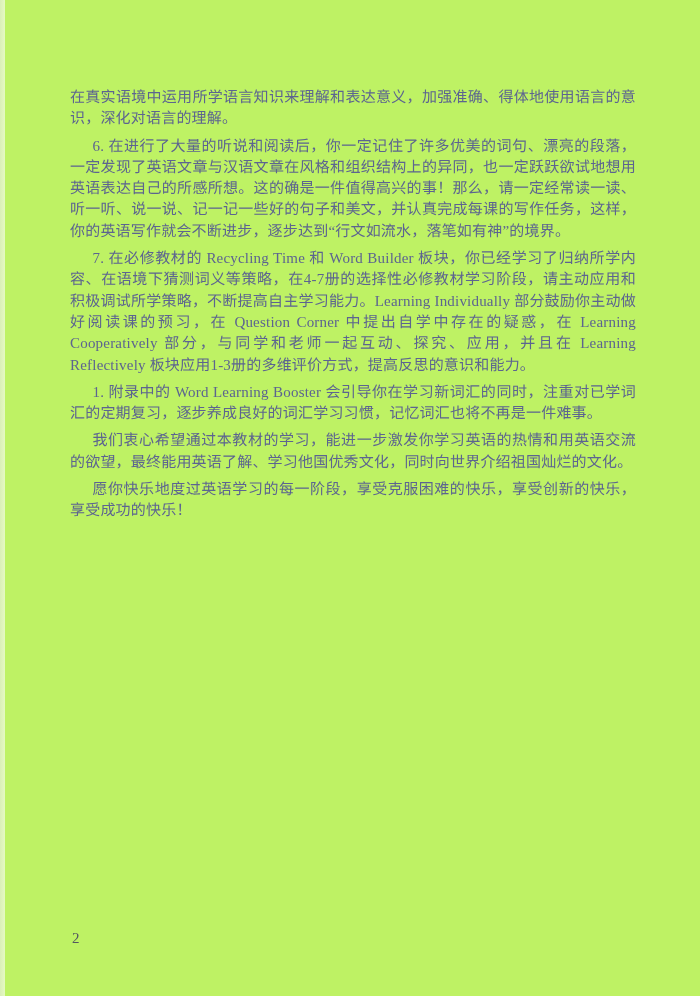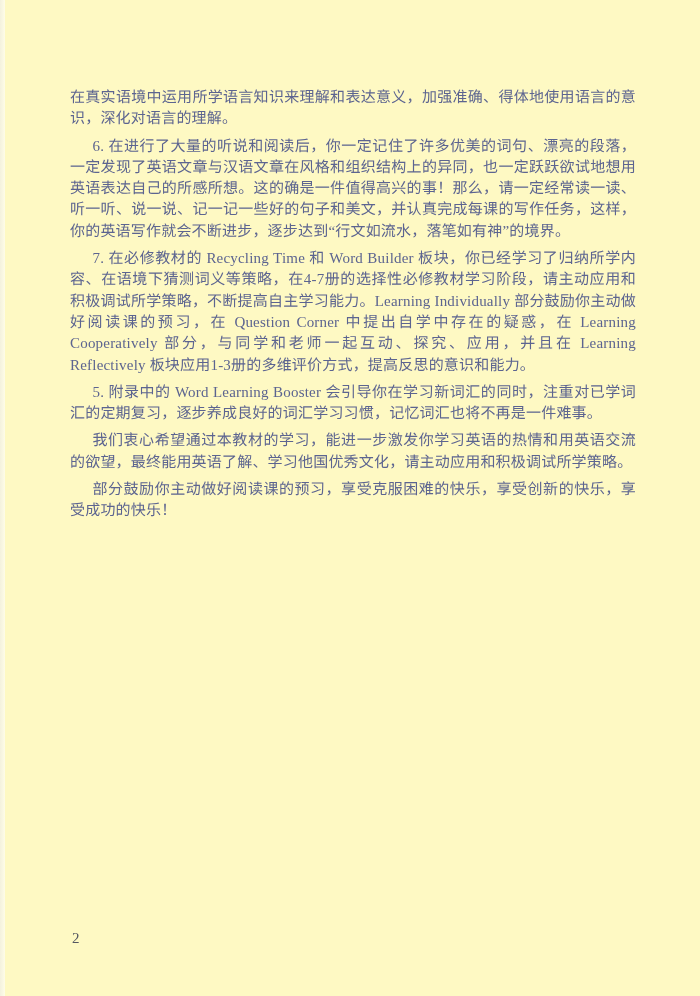--- a/index.html
+++ b/index.html
@@ -4,21 +4,21 @@
 <style>
   html, body {
     margin: 0;
     padding: 0;
     background: #ffffff;
   }
   .sheet {
     position: relative;
     width: 700px;
     height: 996px;
-    background: #fef9c3;
+    background: #bef264;
     overflow: hidden;
     font-family: "Liberation Serif", "DejaVu Serif", serif;
   }
   
   .scan-edge {
     position: absolute;
     left: 0; top: 0; bottom: 0;
     width: 5px;
     background: linear-gradient(90deg, #ededef 0%, #ffffff 100%);
     opacity: .6;
@@ -51,19 +51,19 @@
 <body>
 
 <div class="sheet">
   <div class="scan-edge"></div>
 
   <main class="content" style="color: rgb(92, 100, 144);">
 
   <p>在真实语境中运用所学语言知识来理解和表达意义，加强准确、得体地使用语言的意识，深化对语言的理解。</p>
       <p class="indent">6. 在进行了大量的听说和阅读后，你一定记住了许多优美的词句、漂亮的段落，一定发现了英语文章与汉语文章在风格和组织结构上的异同，也一定跃跃欲试地想用英语表达自己的所感所想。这的确是一件值得高兴的事！那么，请一定经常读一读、听一听、说一说、记一记一些好的句子和美文，并认真完成每课的写作任务，这样，你的英语写作就会不断进步，逐步达到“行文如流水，落笔如有神”的境界。</p>
       <p class="indent">7. 在必修教材的 Recycling Time 和 Word Builder 板块，你已经学习了归纳所学内容、在语境下猜测词义等策略，在4-7册的选择性必修教材学习阶段，请主动应用和积极调试所学策略，不断提高自主学习能力。Learning Individually 部分鼓励你主动做好阅读课的预习，在 Question Corner 中提出自学中存在的疑惑，在 Learning Cooperatively 部分，与同学和老师一起互动、探究、应用，并且在 Learning Reflectively 板块应用1-3册的多维评价方式，提高反思的意识和能力。</p>
-      <p class="indent">5. 附录中的 Word Learning Booster 会引导你在学习新词汇的同时，注重对已学词汇的定期复习，逐步养成良好的词汇学习习惯，记忆词汇也将不再是一件难事。</p>
-      <p class="indent">我们衷心希望通过本教材的学习，能进一步激发你学习英语的热情和用英语交流的欲望，最终能用英语了解、学习他国优秀文化，请主动应用和积极调试所学策略。</p>
-      <p class="indent">部分鼓励你主动做好阅读课的预习，享受克服困难的快乐，享受创新的快乐，享受成功的快乐！</p>
+      <p class="indent">1. 附录中的 Word Learning Booster 会引导你在学习新词汇的同时，注重对已学词汇的定期复习，逐步养成良好的词汇学习习惯，记忆词汇也将不再是一件难事。</p>
+      <p class="indent">我们衷心希望通过本教材的学习，能进一步激发你学习英语的热情和用英语交流的欲望，最终能用英语了解、学习他国优秀文化，同时向世界介绍祖国灿烂的文化。</p>
+      <p class="indent">愿你快乐地度过英语学习的每一阶段，享受克服困难的快乐，享受创新的快乐，享受成功的快乐！</p>
     </main>
 
   <div class="page-number" style="color: rgb(84, 87, 96);">2</div>
 </div>
 
 </body></html>

